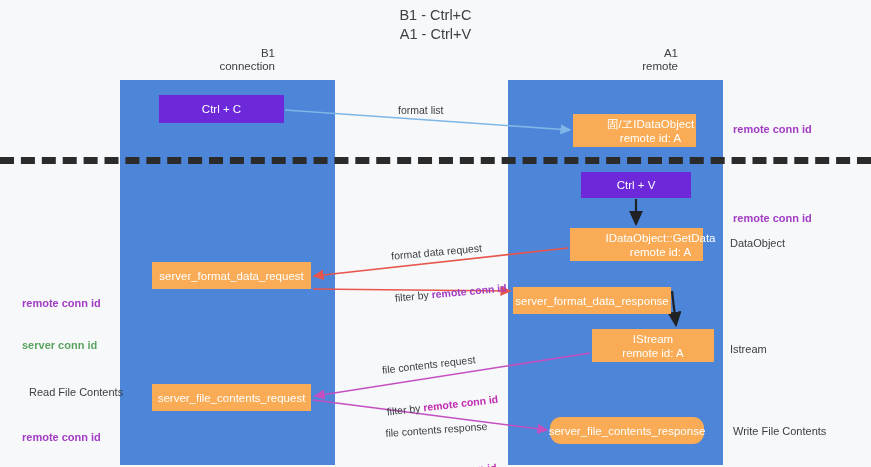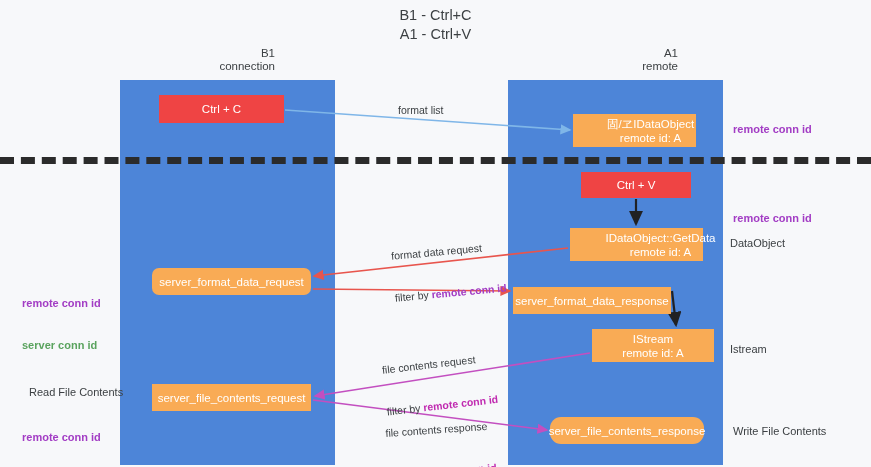--- a/index.html
+++ b/index.html
@@ -45,28 +45,28 @@
   
   .node{
     box-sizing:border-box;
     display:flex;flex-direction:column;
     align-items:center;justify-content:center;
     color:#ffffff;
     font-size:11.5px;line-height:14px;
     text-align:center;
     white-space:pre;
   }
-  .green{background:#ef4444;}
+  .green{background:#6d28d9;}
   .orange{background:#f9ab55;}
 
   #n-ctrlc{left:159px;top:95px;width:125px;height:28px;}
   #n-idataobject{left:573px;top:114px;width:123px;height:33px;padding-left:32px;}
   #n-ctrlv{left:581px;top:172px;width:110px;height:26px;}
   #n-getdata{left:570px;top:228px;width:133px;height:33px;padding-left:48px;}
-  #n-sfdreq{left:152px;top:268px;width:159px;height:27px;border-radius:7px;}
+  #n-sfdreq{left:152px;top:262px;width:159px;height:27px;}
   #n-sfdres{left:513px;top:287px;width:158px;height:27px;}
   #n-istream{left:592px;top:329px;width:122px;height:33px;}
   #n-sfcreq{left:152px;top:384px;width:159px;height:27px;}
   #n-sfcres{left:550px;top:417px;width:154px;height:27px;border-radius:11px;}
 
   
   .side{font-size:11px;line-height:14px;white-space:pre;}
   .plain{color:#3c4043;}
   .purple{color:#a23cc4;font-weight:bold;}
   .green-t{color:#5aa35e;font-weight:bold;}

